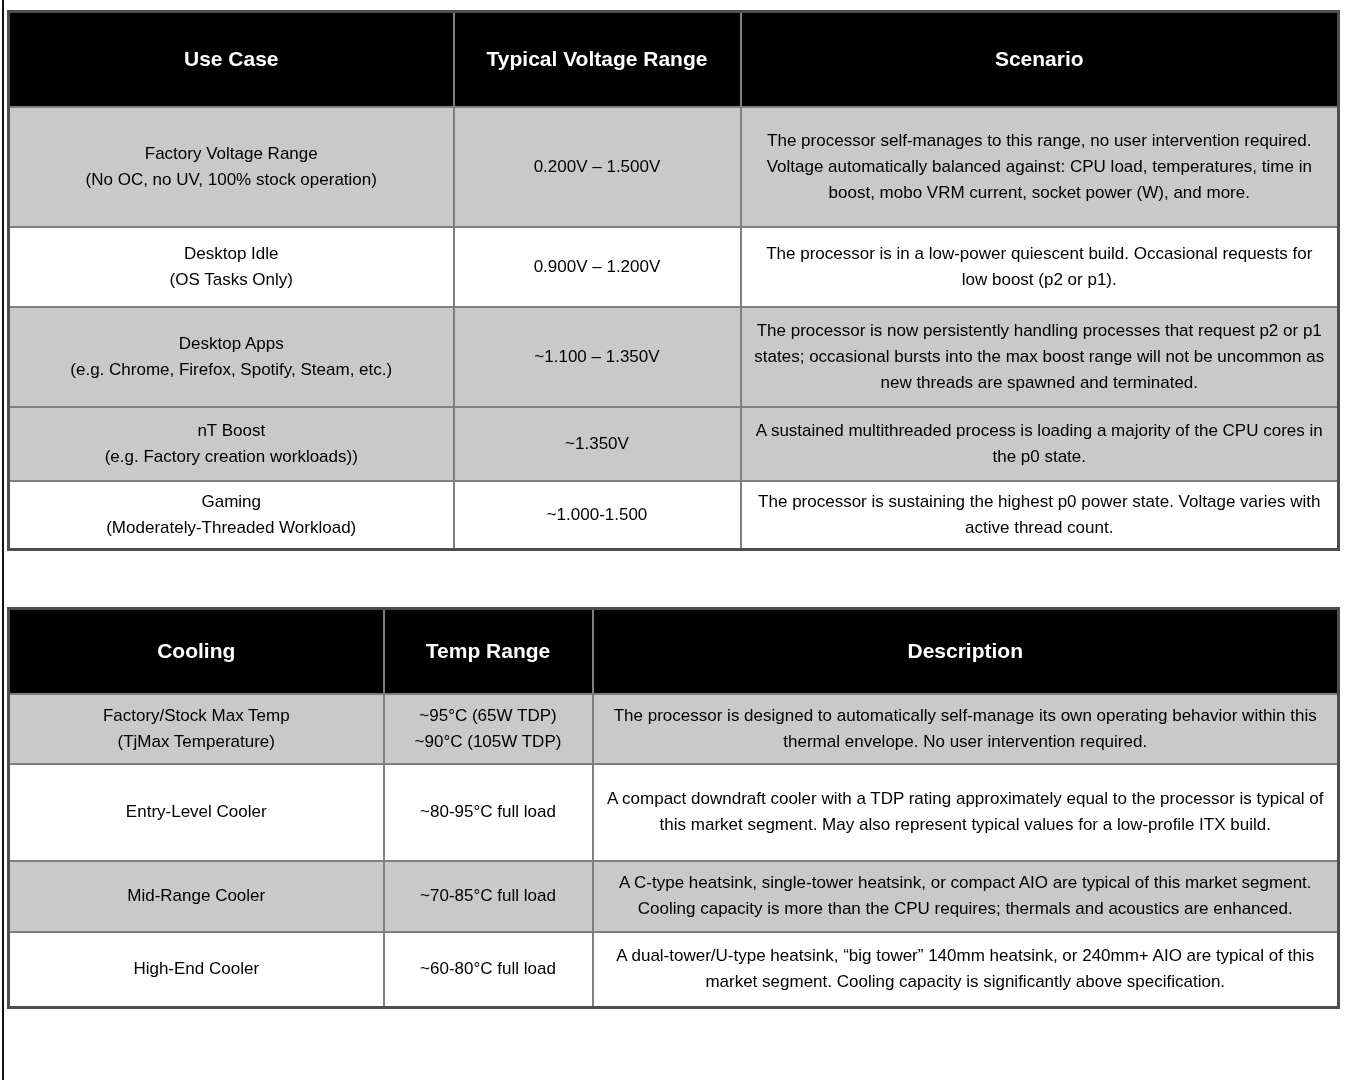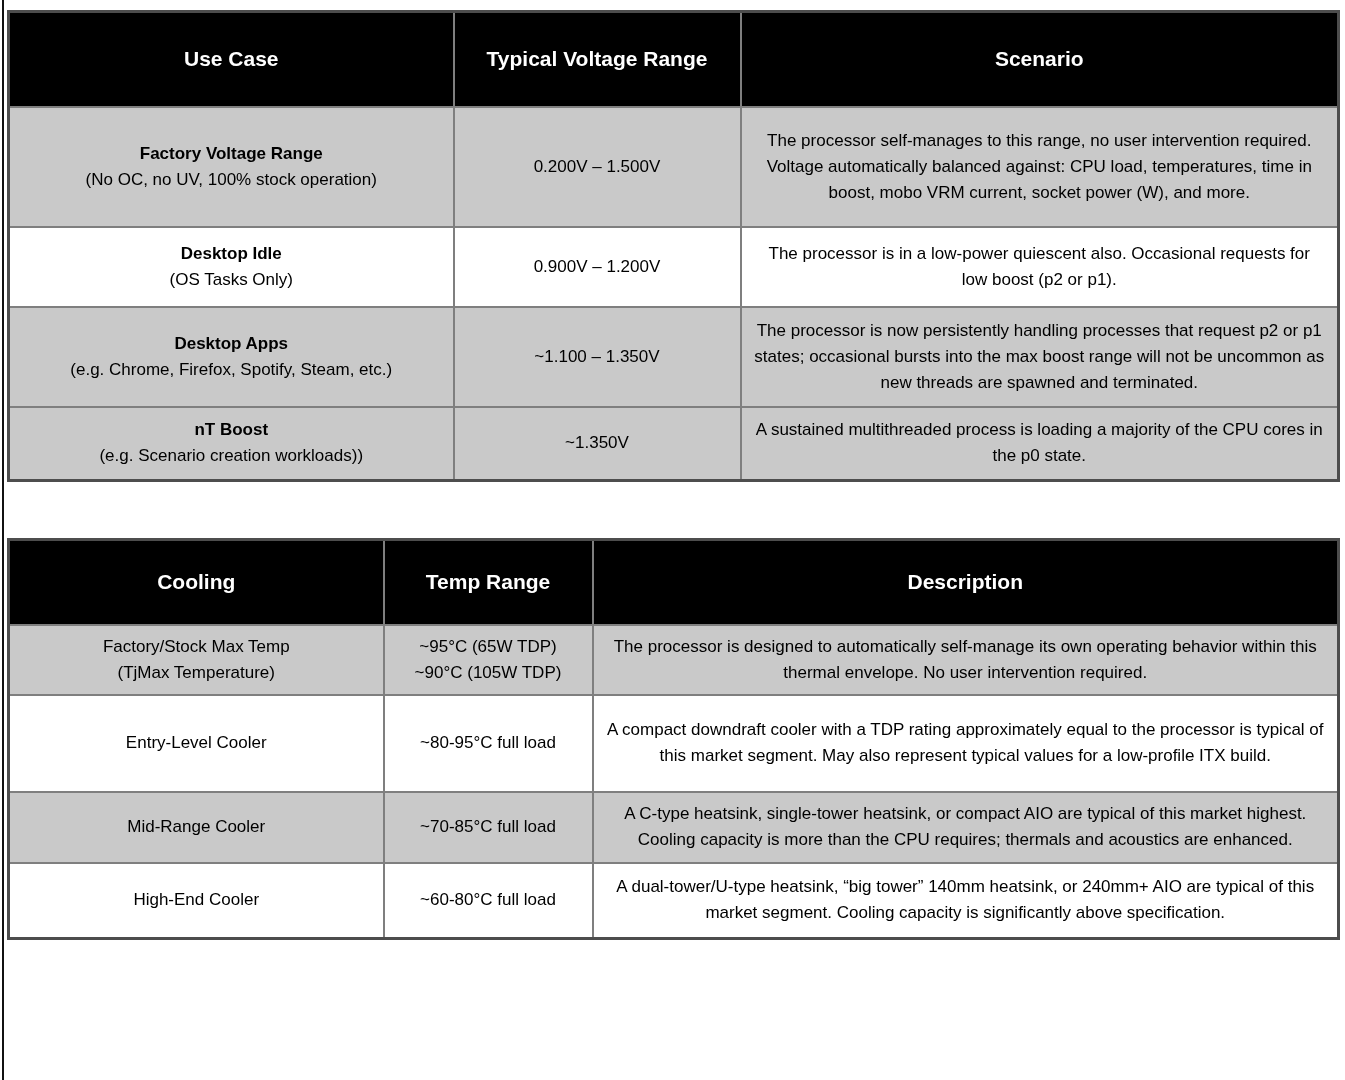--- a/index.html
+++ b/index.html
@@ -44,21 +44,21 @@
   }
   th {
     background: #000000;
     color: #ffffff;
     font-size: 21px;
     font-weight: bold;
     line-height: 24px;
   }
   tr.alt td { background: #c9c9c9; }
   tr.plain td { background: #ffffff; }
-  .b { font-weight: bold; }
+  .b { font-weight: normal; }
 </style>
 </head>
 <body>
 
 <div class="page">
   <div class="edge-line"></div>
 
   <table class="tbl t1">
     <colgroup>
         <col style="width:445px">
@@ -80,37 +80,45 @@
         </td>
         <td>0.200V – 1.500V</td>
         <td>The processor self-manages to this range, no user intervention required.  Voltage automatically balanced against: CPU load, temperatures, time in boost, mobo VRM current, socket power (W), and more.</td>
       </tr>
       <tr class="plain" style="height:80px">
         <td>
           <div class="b">Desktop Idle</div>
           <div>(OS Tasks Only)</div>
         </td>
         <td>0.900V – 1.200V</td>
-        <td>The processor is in a low-power quiescent also. Occasional requests for low boost (p2 or p1).</td>
+        <td>The processor is in a low-power quiescent build. Occasional requests for low boost (p2 or p1).</td>
       </tr>
       <tr class="alt" style="height:100px">
         <td>
           <div class="b">Desktop Apps</div>
           <div>(e.g. Chrome, Firefox, Spotify, Steam, etc.)</div>
         </td>
         <td>~1.100 – 1.350V</td>
         <td>The processor is now persistently handling processes that request p2 or p1 states; occasional bursts into the max boost range will not be uncommon as new threads are spawned and terminated.</td>
       </tr>
       <tr class="alt" style="height:74px">
         <td>
           <div class="b">nT Boost</div>
-          <div>(e.g. Scenario creation workloads))</div>
+          <div>(e.g. Factory creation workloads))</div>
         </td>
         <td>~1.350V</td>
         <td>A sustained multithreaded process is loading a majority of the CPU cores in the p0 state.</td>
+      </tr>
+      <tr class="plain" style="height:69px">
+        <td>
+          <div class="b">Gaming</div>
+          <div>(Moderately-Threaded Workload)</div>
+        </td>
+        <td>~1.000-1.500</td>
+        <td>The processor is sustaining the highest p0 power state. Voltage varies with active thread count.</td>
       </tr>
     </tbody>
   </table>
 
   <table class="tbl t2">
     <colgroup>
         <col style="width:375px">
         <col style="width:209px">
         <col style="width:746px">
       </colgroup>
@@ -134,21 +142,21 @@
         <td>The processor is designed to automatically self-manage its own operating behavior within this thermal envelope. No user intervention required.</td>
       </tr>
       <tr class="plain" style="height:97px">
         <td>Entry-Level Cooler</td>
         <td>~80-95°C full load</td>
         <td>A compact downdraft cooler with a TDP rating approximately equal to the processor is typical of this market segment. May also represent typical values for a low-profile ITX build.</td>
       </tr>
       <tr class="alt" style="height:71px">
         <td>Mid-Range Cooler</td>
         <td>~70-85°C full load</td>
-        <td>A C-type heatsink, single-tower heatsink, or compact AIO are typical of this market highest. Cooling capacity is more than the CPU requires; thermals and acoustics are enhanced.</td>
+        <td>A C-type heatsink, single-tower heatsink, or compact AIO are typical of this market segment. Cooling capacity is more than the CPU requires; thermals and acoustics are enhanced.</td>
       </tr>
       <tr class="plain" style="height:76px">
         <td>High-End Cooler</td>
         <td>~60-80°C full load</td>
         <td>A dual-tower/U-type heatsink, “big tower” 140mm heatsink, or 240mm+ AIO are typical of this market segment. Cooling capacity is significantly above specification.</td>
       </tr>
     </tbody>
   </table>
 </div>
 

